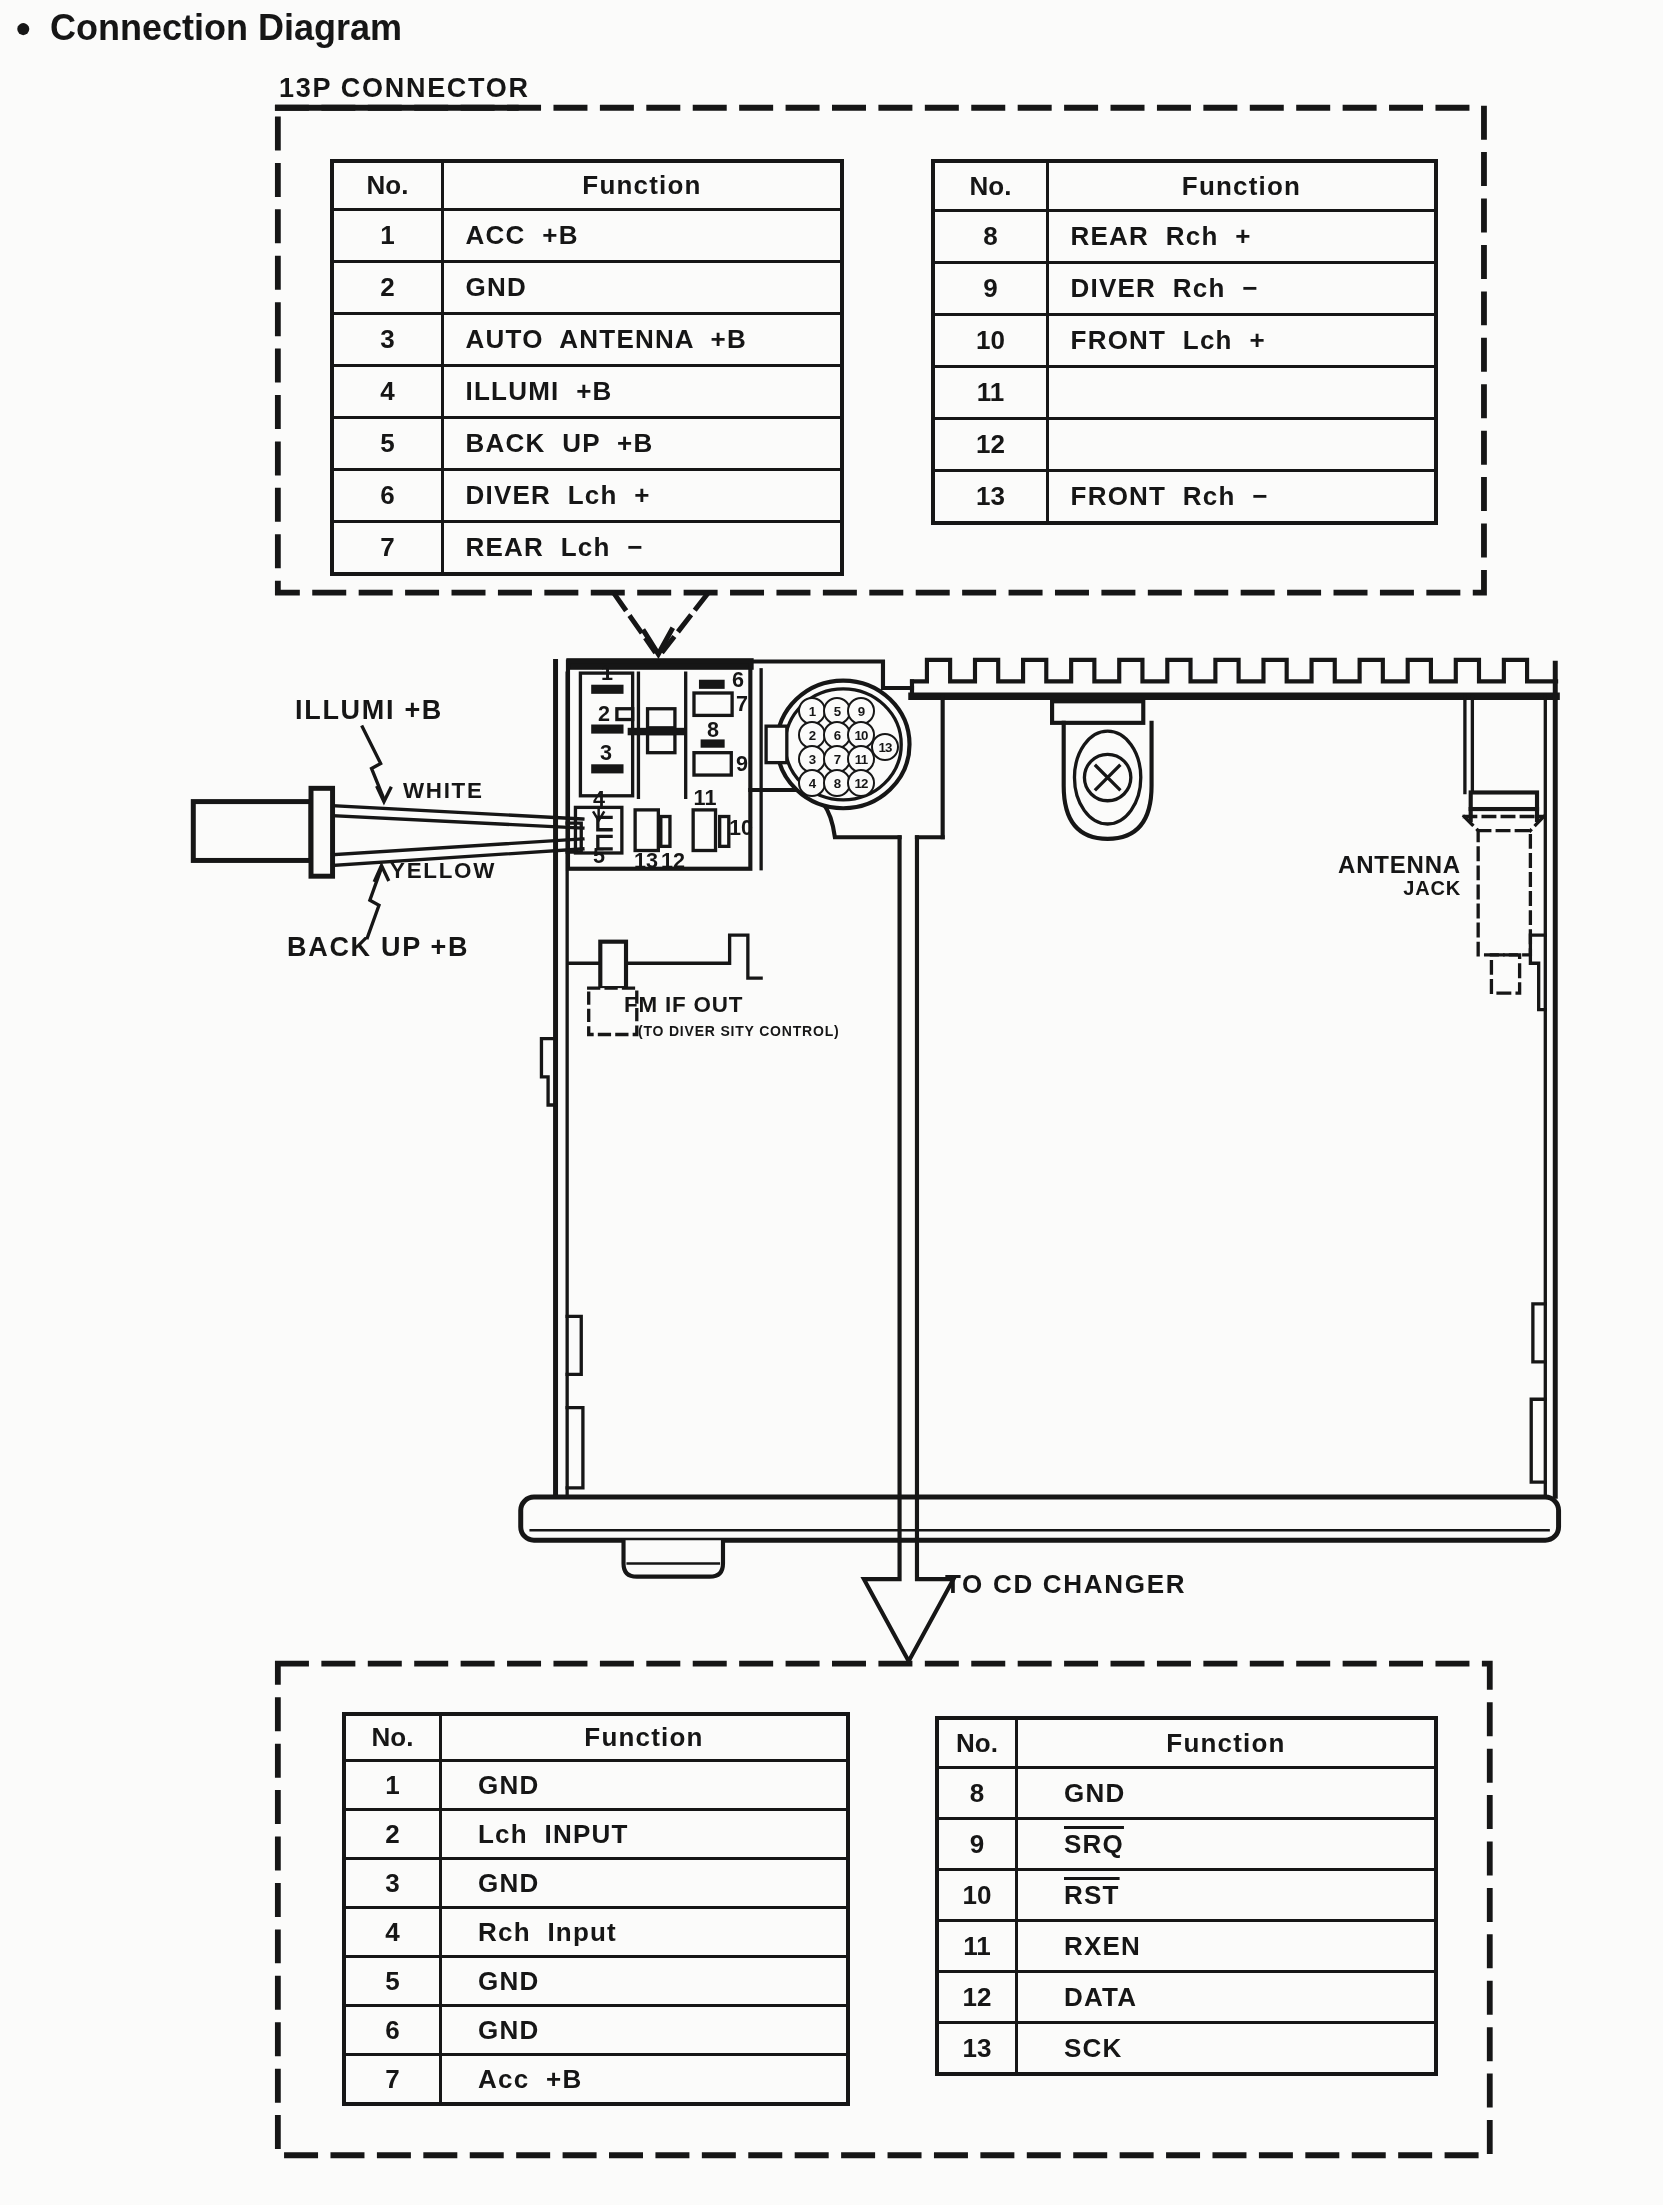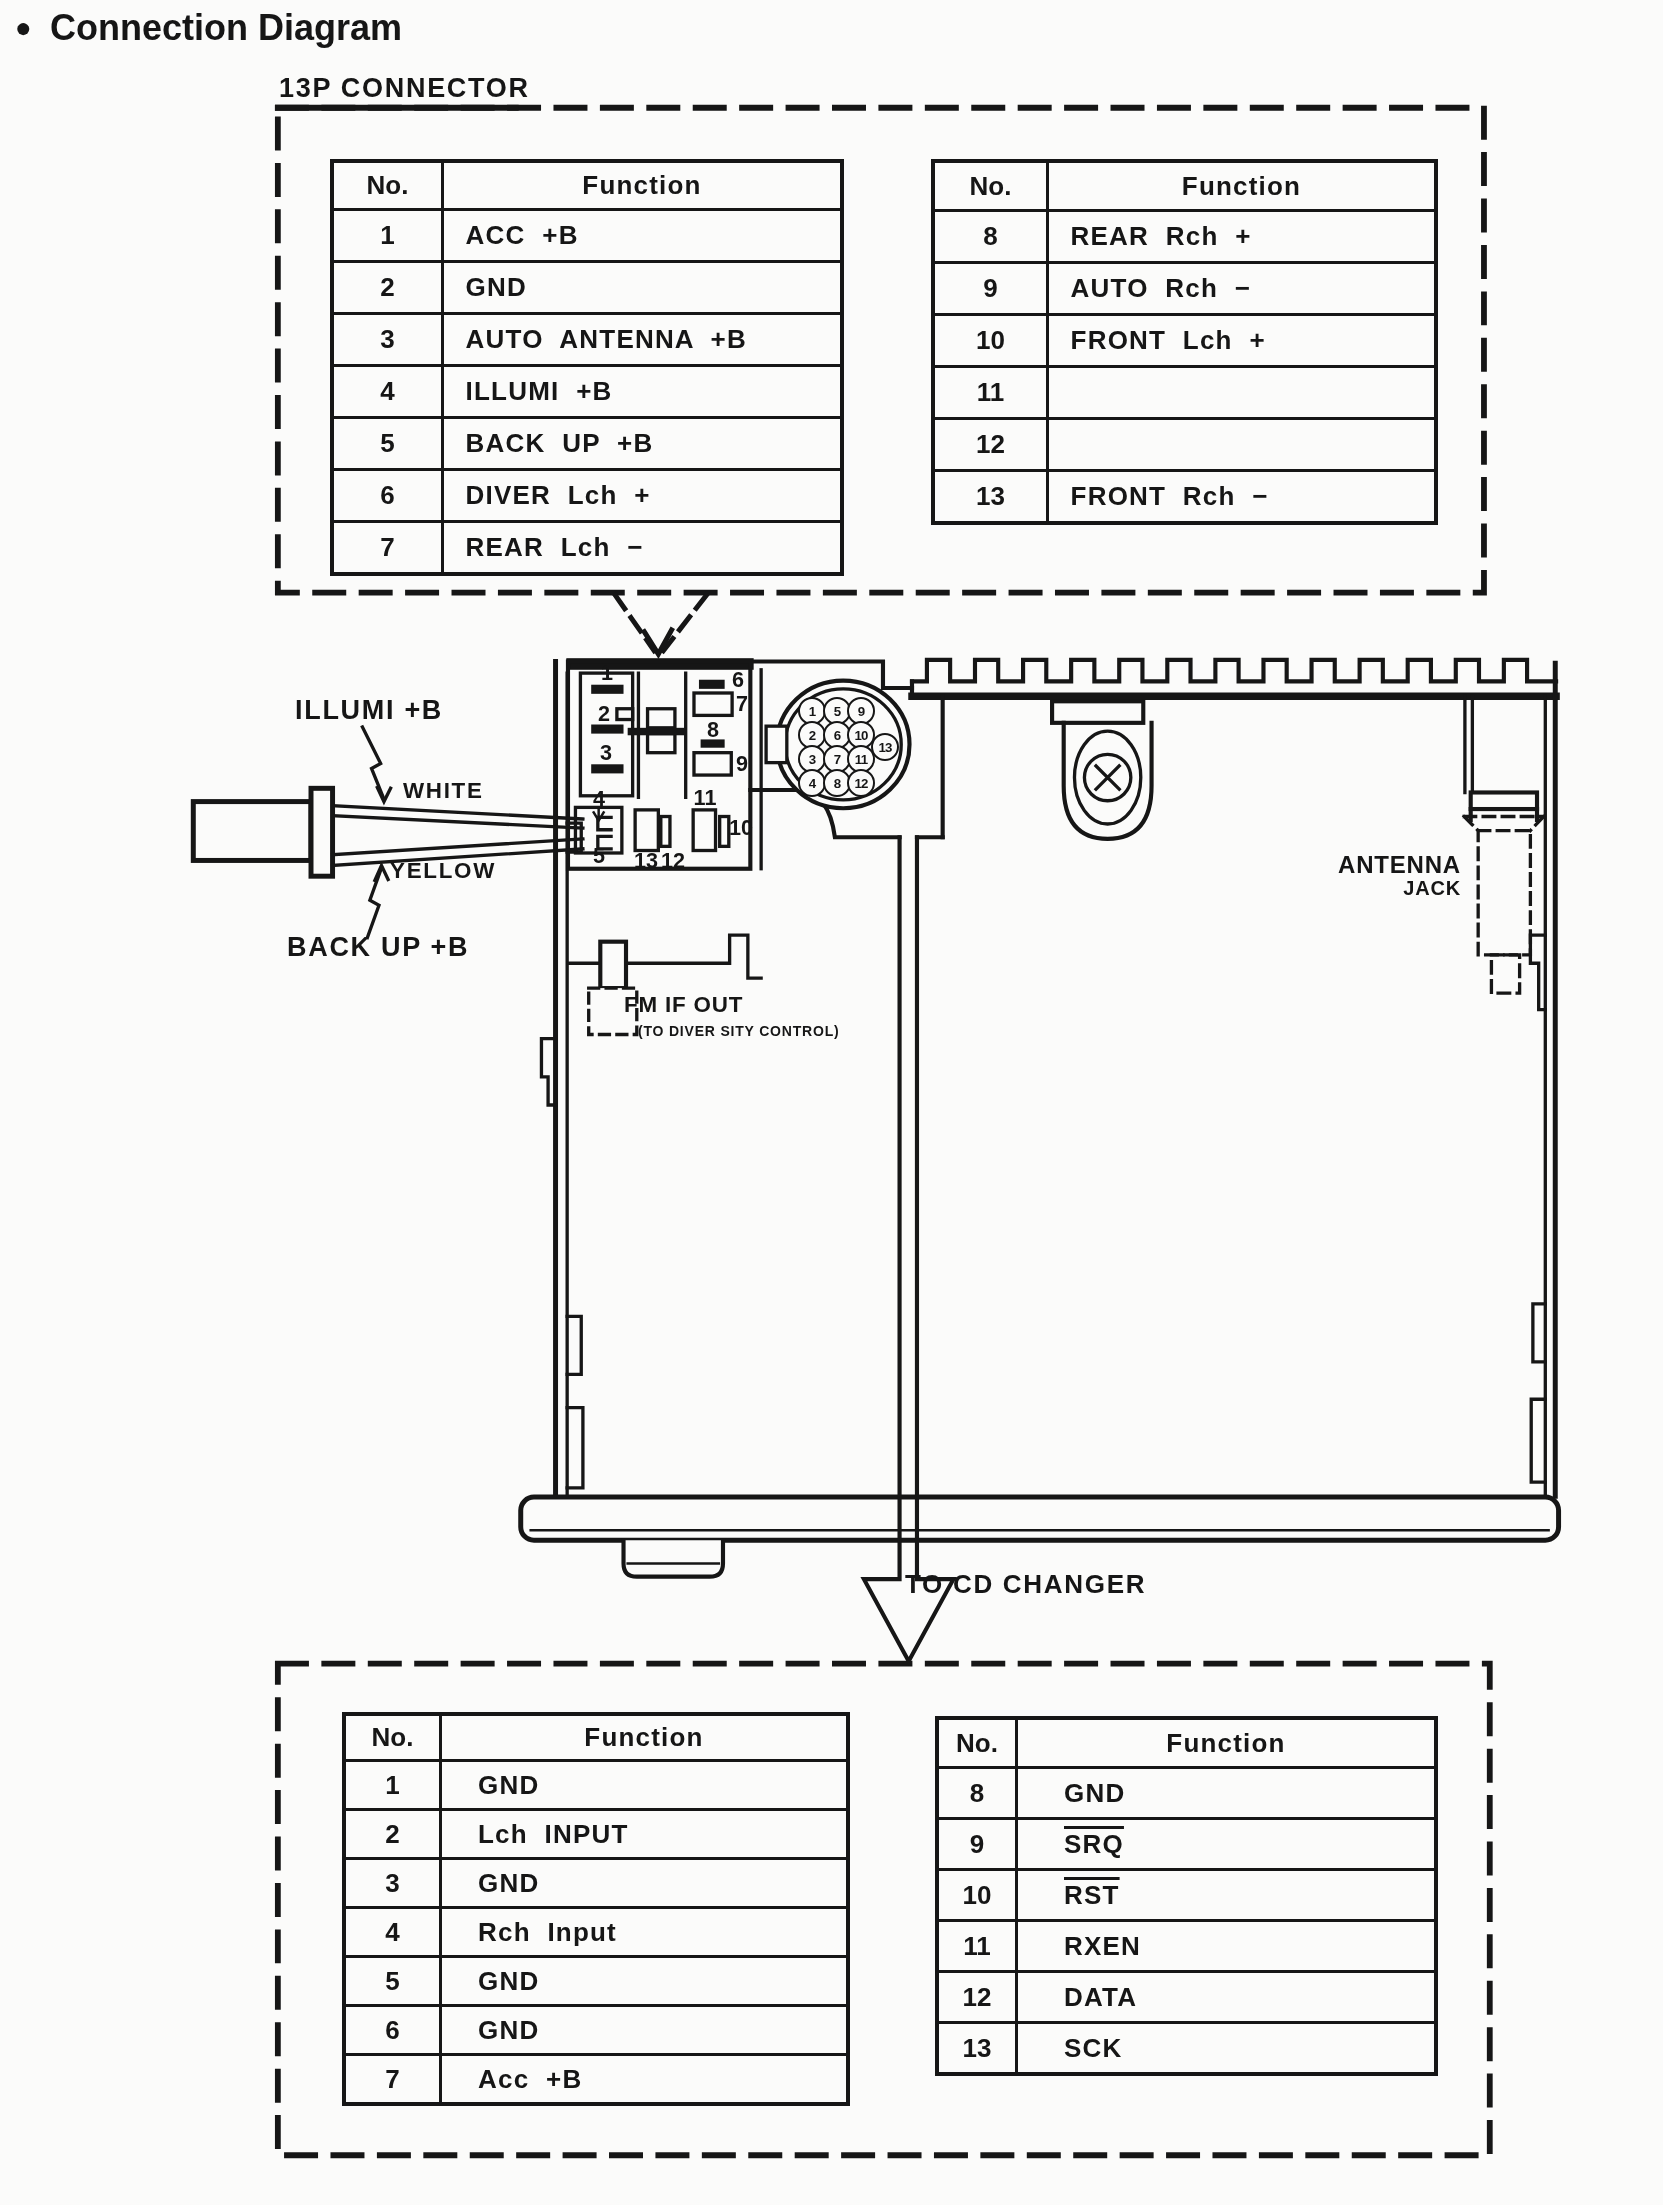--- a/index.html
+++ b/index.html
@@ -15,21 +15,21 @@
   .title .bullet{font-size:28px;line-height:1;}
   .conn13p{left:279px;top:73px;font-size:27px;letter-spacing:1.7px;}
   .illumi{left:295px;top:695px;font-size:27px;letter-spacing:1.7px;}
   .white{left:403px;top:778px;font-size:22.4px;letter-spacing:1.7px;}
   .yellow{left:390px;top:858px;font-size:22.4px;letter-spacing:1.7px;}
   .backup{left:287px;top:932px;font-size:27px;letter-spacing:1.7px;}
   .fmifout{left:624px;top:992px;font-size:22.4px;letter-spacing:0.8px;}
   .diversity{left:638px;top:1023px;font-size:14px;letter-spacing:0.8px;}
   .antenna1{left:1326px;top:851px;width:135px;text-align:right;font-size:24px;letter-spacing:0.8px;}
   .antenna2{left:1326px;top:877px;width:135px;text-align:right;font-size:20px;letter-spacing:0.8px;}
-  .tocd{left:905px;top:1569px;font-size:26px;letter-spacing:1.7px;}
+  .tocd{left:945px;top:1569px;font-size:26px;letter-spacing:1.7px;}
   
   .plabel{position:absolute;transform:translate(-50%,-50%);font-weight:bold;font-size:21.6px;}
   .rpin{
     position:absolute;width:24px;height:24px;transform:translate(-50%,-50%);
     border:2.5px solid #161616;border-radius:50%;background:#fbfbfa;
     display:flex;align-items:center;justify-content:center;
     font-weight:bold;font-size:13.3px;letter-spacing:-0.8px;
   }
   
   .ptable{position:absolute;border:4.1px solid #161616;background:#fbfbfa;box-sizing:border-box;}
@@ -295,21 +295,21 @@
     </div>
     <div class="tbody">
 
         <div class="trow">
           <span class="cno">8</span>
           <span class="cfn">REAR Rch +</span>
         </div>
 
         <div class="trow">
           <span class="cno">9</span>
-          <span class="cfn">AUTO Rch −</span>
+          <span class="cfn">DIVER Rch −</span>
         </div>
 
         <div class="trow">
           <span class="cno">10</span>
           <span class="cfn">FRONT Lch +</span>
         </div>
 
         <div class="trow">
           <span class="cno">11</span>
         </div>

